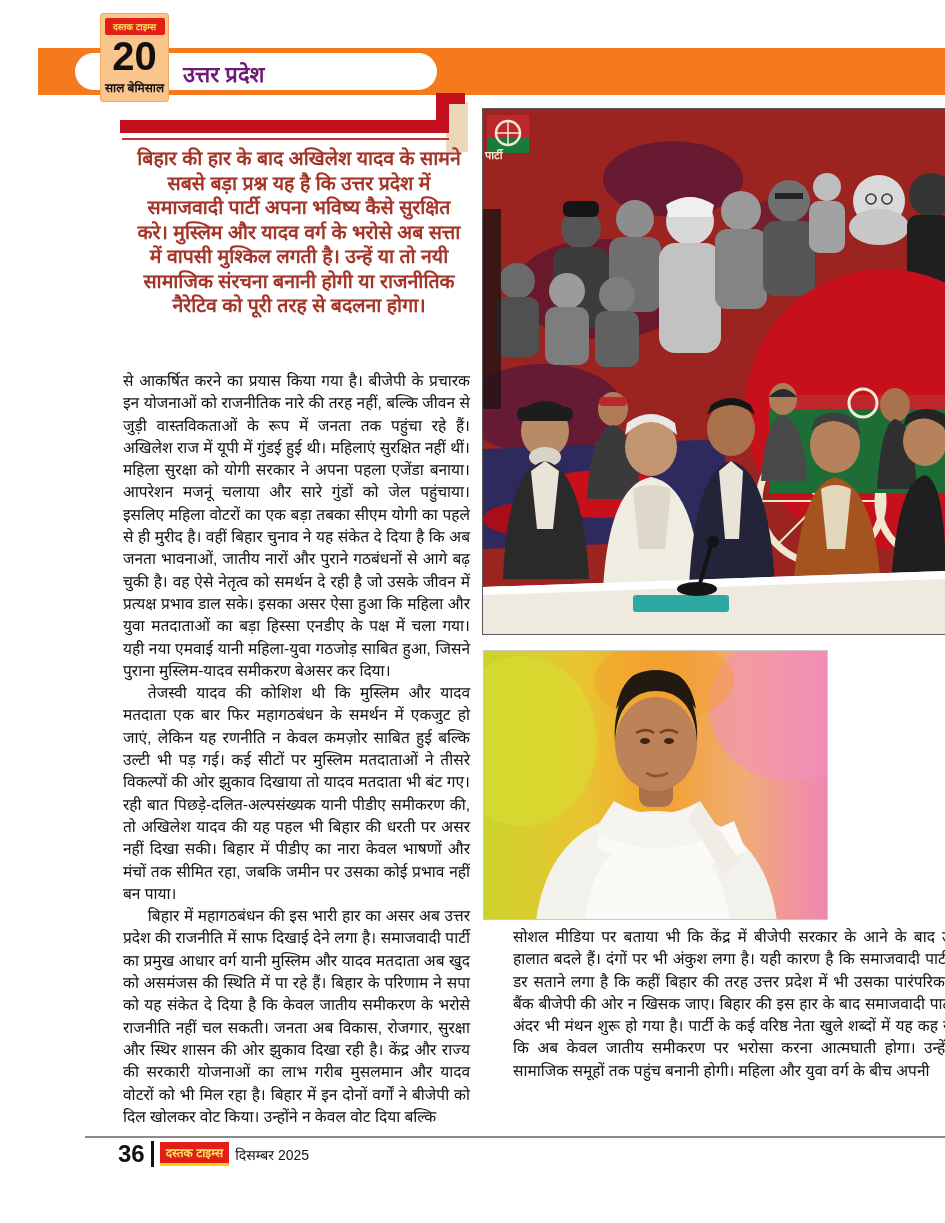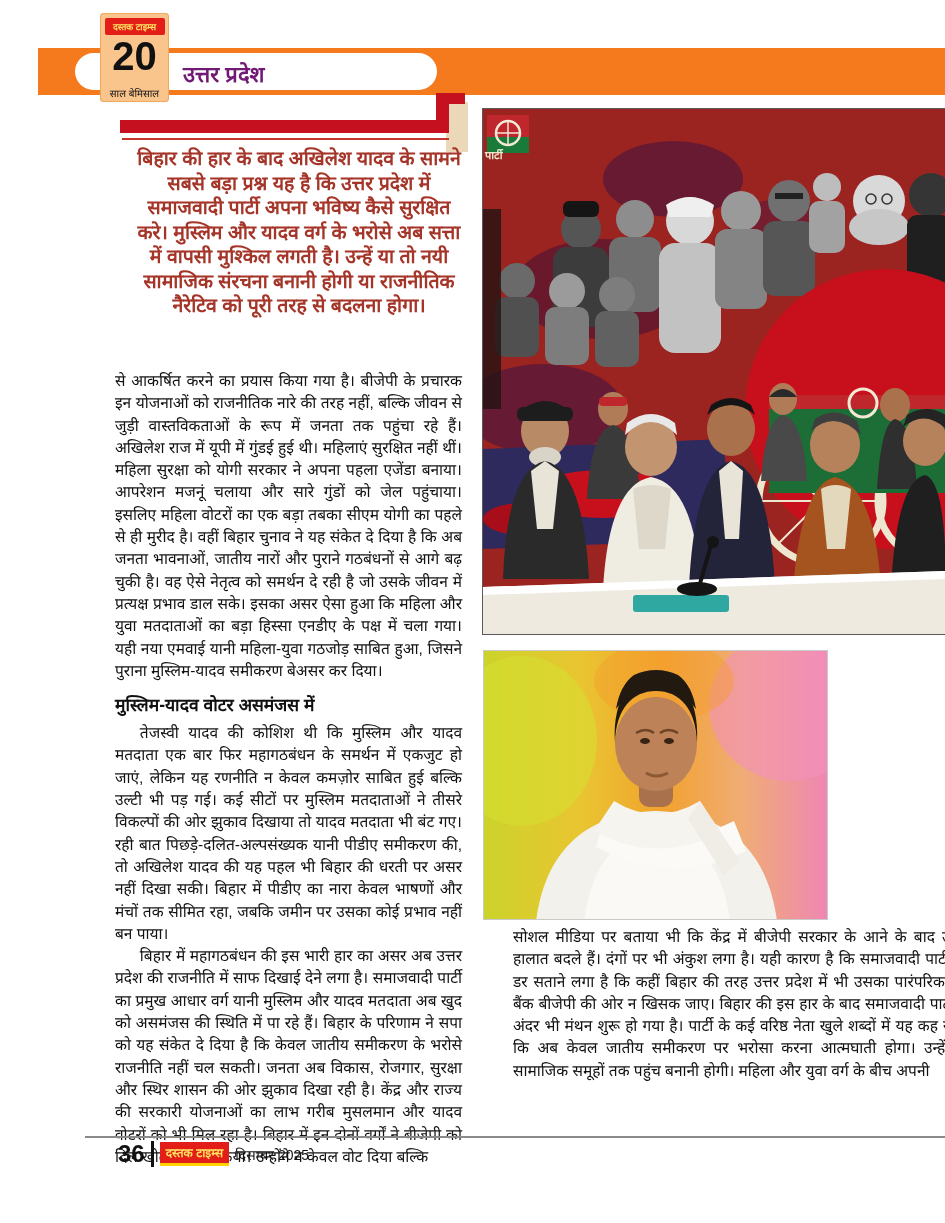--- a/index.html
+++ b/index.html
@@ -12,34 +12,34 @@
   
   .orange-bar{position:absolute;left:38px;top:48px;width:907px;height:47px;background:#f5791d;}
   .white-pill{position:absolute;left:75px;top:53px;width:362px;height:37px;background:#ffffff;border-radius:19px;}
   .section-title{position:absolute;left:183px;top:58px;font-size:22px;font-weight:bold;color:#701a75;}
   .logo-box{
     position:absolute;left:100px;top:13px;width:69px;height:89px;background:#fac48d;
     border-radius:4px;text-align:center;box-shadow:0 0 0 1px #f0a85f inset;
   }
   .logo-badge{margin:5px auto 0;width:60px;background:#e31e18;color:#ffe15e;font-size:9px;font-weight:bold;padding:2px 0;border-radius:2px;white-space:nowrap;overflow:hidden;}
   .logo-number{font-size:40px;font-weight:bold;color:#111;line-height:40px;margin-top:1px;text-align:center;}
-  .logo-sub{font-size:10px;font-weight:normal;color:#111;margin-top:10px;}
+  .logo-sub{font-size:12px;font-weight:bold;color:#111;margin-top:3px;}
   
   .decor-beige{position:absolute;left:446px;top:102px;width:22px;height:50px;background:#ead8b8;}
   .decor-red-top{position:absolute;left:436px;top:93px;width:29px;height:11px;background:#c5101f;}
   .decor-red-vert{position:absolute;left:436px;top:93px;width:13px;height:40px;background:#c5101f;}
   .decor-red-bar{position:absolute;left:120px;top:120px;width:329px;height:13px;background:#c5101f;}
   .decor-red-line{position:absolute;left:122px;top:138px;width:327px;height:2px;background:#c5332f;}
   
   .intro{
     position:absolute;left:131px;top:146px;width:336px;
     color:#a53528;font-size:19.5px;line-height:24.5px;font-weight:bold;text-align:center;
   }
   
-  .col-left{position:absolute;left:115px;top:370px;width:347px;}
+  .col-left{position:absolute;left:123px;top:370px;width:347px;}
   .col-right-text{position:absolute;left:513px;top:926px;width:458px;}
   .body-text{color:#111;font-size:15.5px;line-height:22.3px;text-align:justify;margin:0;}
   .body-text.indent{text-indent:1.6em;}
   .sub-heading{color:#111;font-size:17.5px;font-weight:bold;margin:10px 0 6px 0;}
   
   .photo1{position:absolute;left:482px;top:108px;width:522px;height:527px;border:1px solid #5a5a5a;overflow:hidden;background:#c2410c;}
   .photo2{position:absolute;left:483px;top:650px;width:345px;height:270px;border:1px solid #c9c9c9;overflow:hidden;}
   .photo1 svg,.photo2 svg{display:block;}
   .flag-label{position:absolute;left:2px;top:38px;color:#efe6cf;font-size:11px;font-weight:bold;}
   
@@ -67,21 +67,20 @@
   <div class="decor-beige"></div>
   <div class="decor-red-top"></div>
   <div class="decor-red-vert"></div>
   <div class="decor-red-bar"></div>
   <div class="decor-red-line"></div>
 
   <div class="intro">बिहार की हार के बाद अखिलेश यादव के सामने सबसे बड़ा प्रश्न यह है कि उत्तर प्रदेश में समाजवादी पार्टी अपना भविष्य कैसे सुरक्षित करे। मुस्लिम और यादव वर्ग के भरोसे अब सत्ता में वापसी मुश्किल लगती है। उन्हें या तो नयी सामाजिक संरचना बनानी होगी या राजनीतिक नैरेटिव को पूरी तरह से बदलना होगा।</div>
 
   <div class="col-left">
     <p class="body-text">से आकर्षित करने का प्रयास किया गया है। बीजेपी के प्रचारक इन योजनाओं को राजनीतिक नारे की तरह नहीं, बल्कि जीवन से जुड़ी वास्तविकताओं के रूप में जनता तक पहुंचा रहे हैं। अखिलेश राज में यूपी में गुंडई हुई थी। महिलाएं सुरक्षित नहीं थीं। महिला सुरक्षा को योगी सरकार ने अपना पहला एजेंडा बनाया। आपरेशन मजनूं चलाया और सारे गुंडों को जेल पहुंचाया। इसलिए महिला वोटरों का एक बड़ा तबका सीएम योगी का पहले से ही मुरीद है। वहीं बिहार चुनाव ने यह संकेत दे दिया है कि अब जनता भावनाओं, जातीय नारों और पुराने गठबंधनों से आगे बढ़ चुकी है। वह ऐसे नेतृत्व को समर्थन दे रही है जो उसके जीवन में प्रत्यक्ष प्रभाव डाल सके। इसका असर ऐसा हुआ कि महिला और युवा मतदाताओं का बड़ा हिस्सा एनडीए के पक्ष में चला गया। यही नया एमवाई यानी महिला-युवा गठजोड़ साबित हुआ, जिसने पुराना मुस्लिम-यादव समीकरण बेअसर कर दिया।</p>
-    <div class="sub-heading">मुस्लिम-यादव वोटर असमंजस में</div>
     <p class="body-text indent">तेजस्वी यादव की कोशिश थी कि मुस्लिम और यादव मतदाता एक बार फिर महागठबंधन के समर्थन में एकजुट हो जाएं, लेकिन यह रणनीति न केवल कमज़ोर साबित हुई बल्कि उल्टी भी पड़ गई। कई सीटों पर मुस्लिम मतदाताओं ने तीसरे विकल्पों की ओर झुकाव दिखाया तो यादव मतदाता भी बंट गए। रही बात पिछड़े-दलित-अल्पसंख्यक यानी पीडीए समीकरण की, तो अखिलेश यादव की यह पहल भी बिहार की धरती पर असर नहीं दिखा सकी। बिहार में पीडीए का नारा केवल भाषणों और मंचों तक सीमित रहा, जबकि जमीन पर उसका कोई प्रभाव नहीं बन पाया।</p>
     <p class="body-text indent">बिहार में महागठबंधन की इस भारी हार का असर अब उत्तर प्रदेश की राजनीति में साफ दिखाई देने लगा है। समाजवादी पार्टी का प्रमुख आधार वर्ग यानी मुस्लिम और यादव मतदाता अब खुद को असमंजस की स्थिति में पा रहे हैं। बिहार के परिणाम ने सपा को यह संकेत दे दिया है कि केवल जातीय समीकरण के भरोसे राजनीति नहीं चल सकती। जनता अब विकास, रोजगार, सुरक्षा और स्थिर शासन की ओर झुकाव दिखा रही है। केंद्र और राज्य की सरकारी योजनाओं का लाभ गरीब मुसलमान और यादव वोटरों को भी मिल रहा है। बिहार में इन दोनों वर्गों ने बीजेपी को दिल खोलकर वोट किया। उन्होंने न केवल वोट दिया बल्कि</p>
   </div>
 
   <div class="photo1">
     <svg width="463" height="527" viewBox="0 0 463 527">
 
       <rect x="0" y="0" width="463" height="527" fill="#9c2420"></rect>
       <ellipse cx="190" cy="70" rx="70" ry="38" fill="#571739" opacity="0.75"></ellipse>
       <ellipse cx="120" cy="180" rx="90" ry="50" fill="#4a1336" opacity="0.6"></ellipse>

